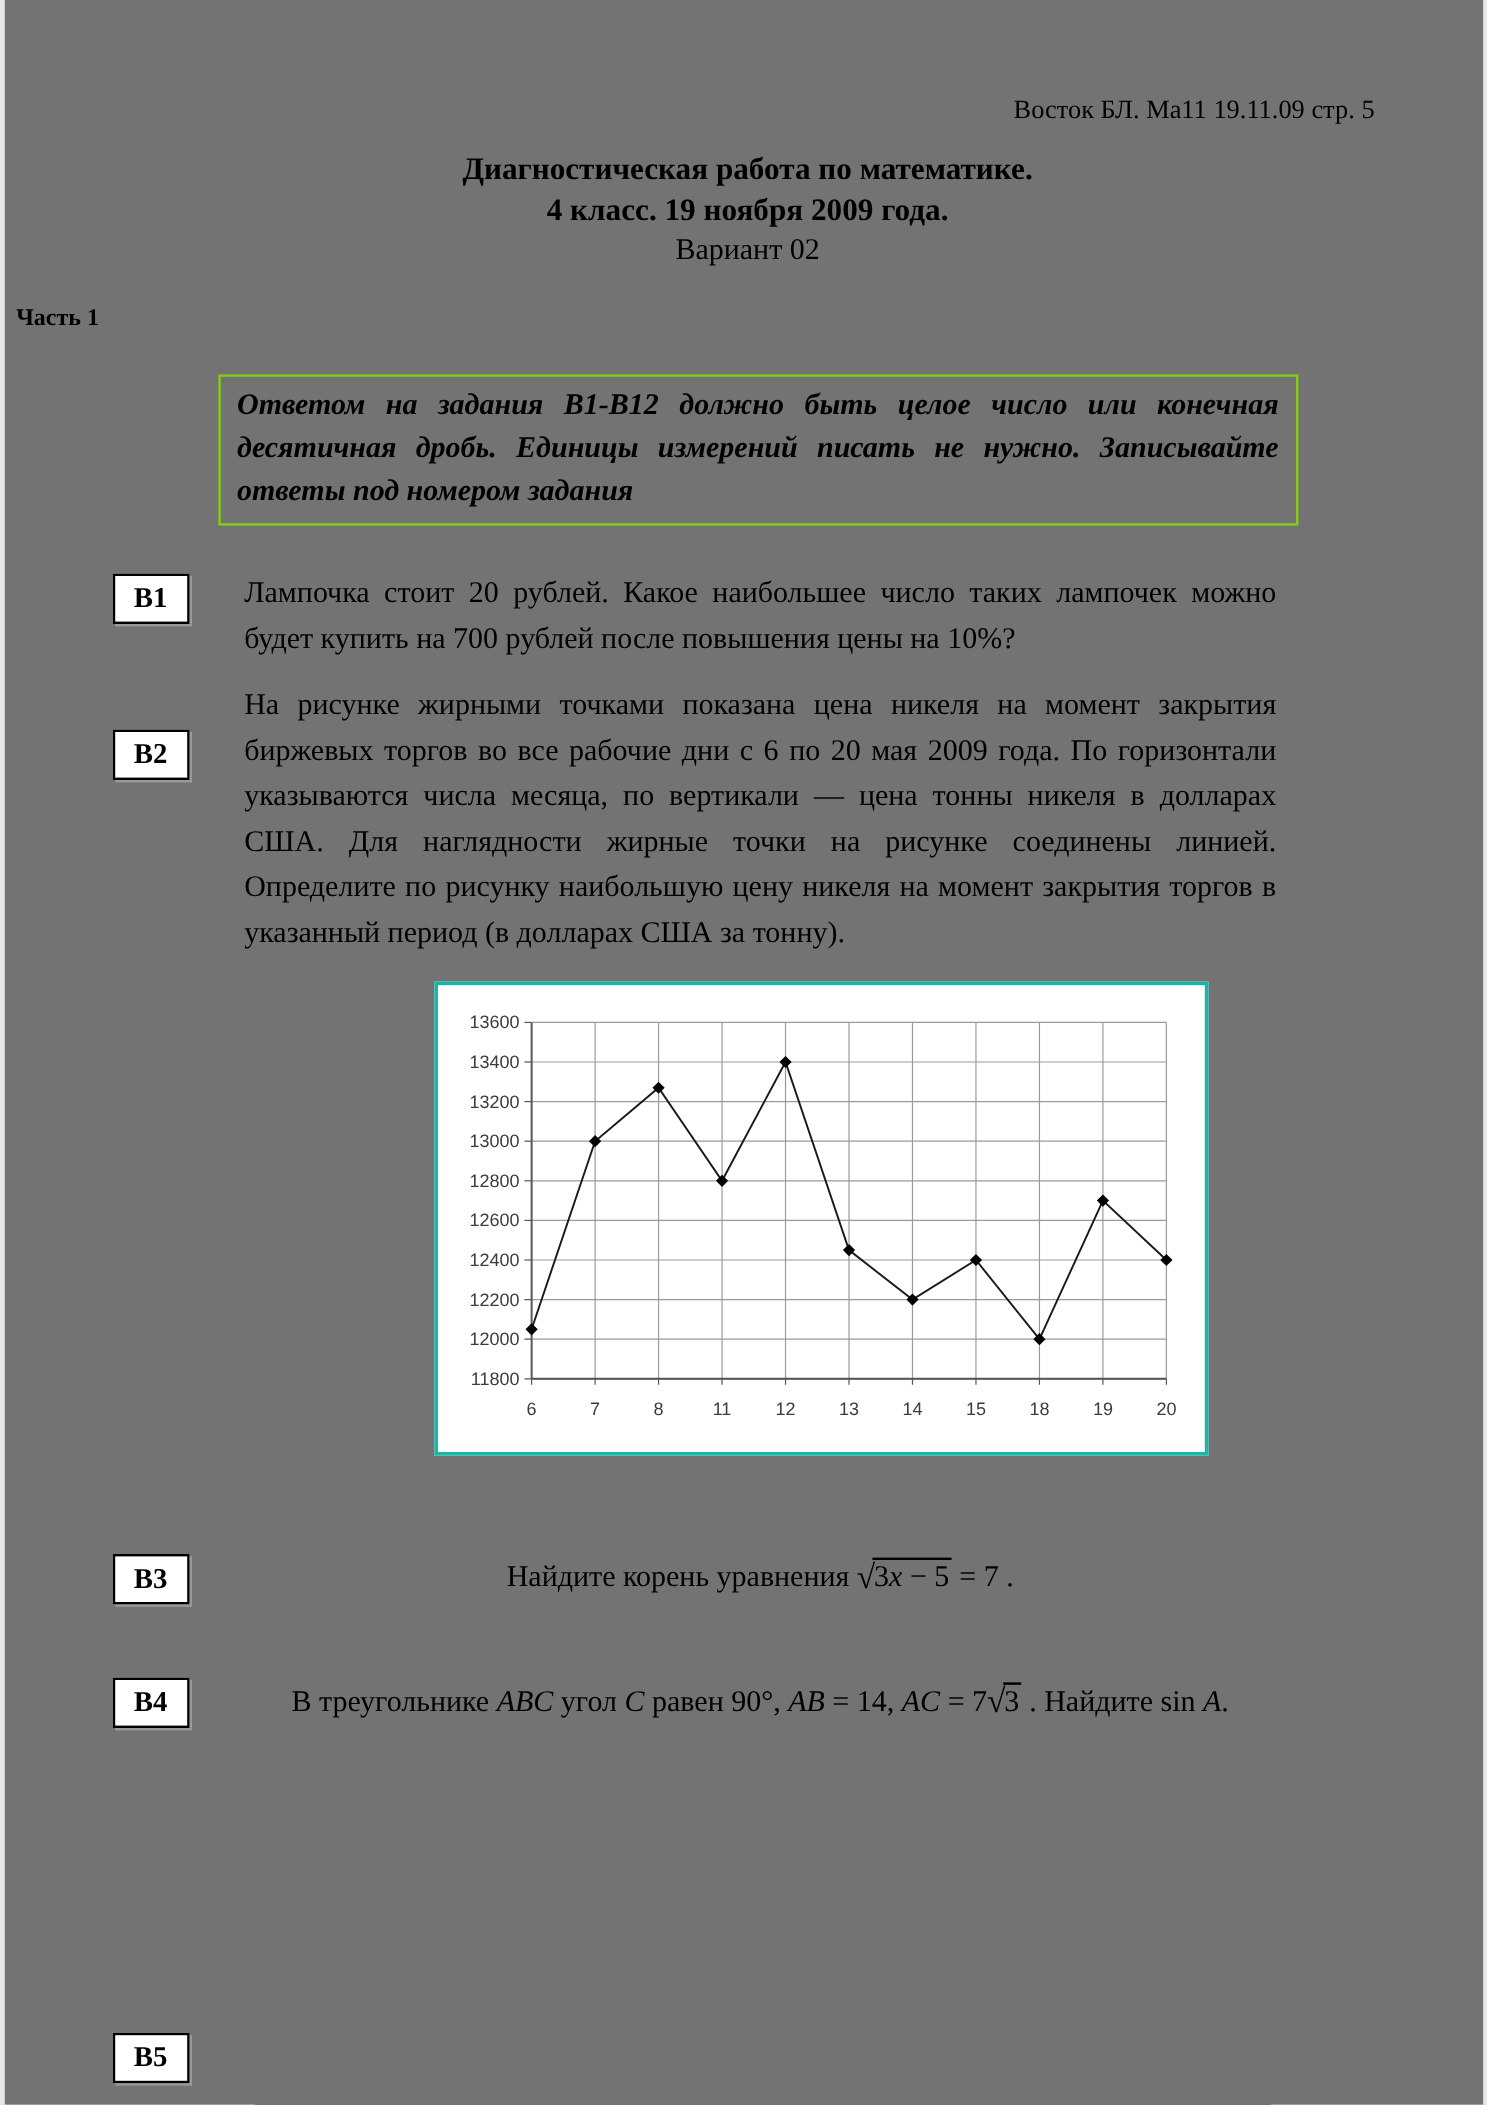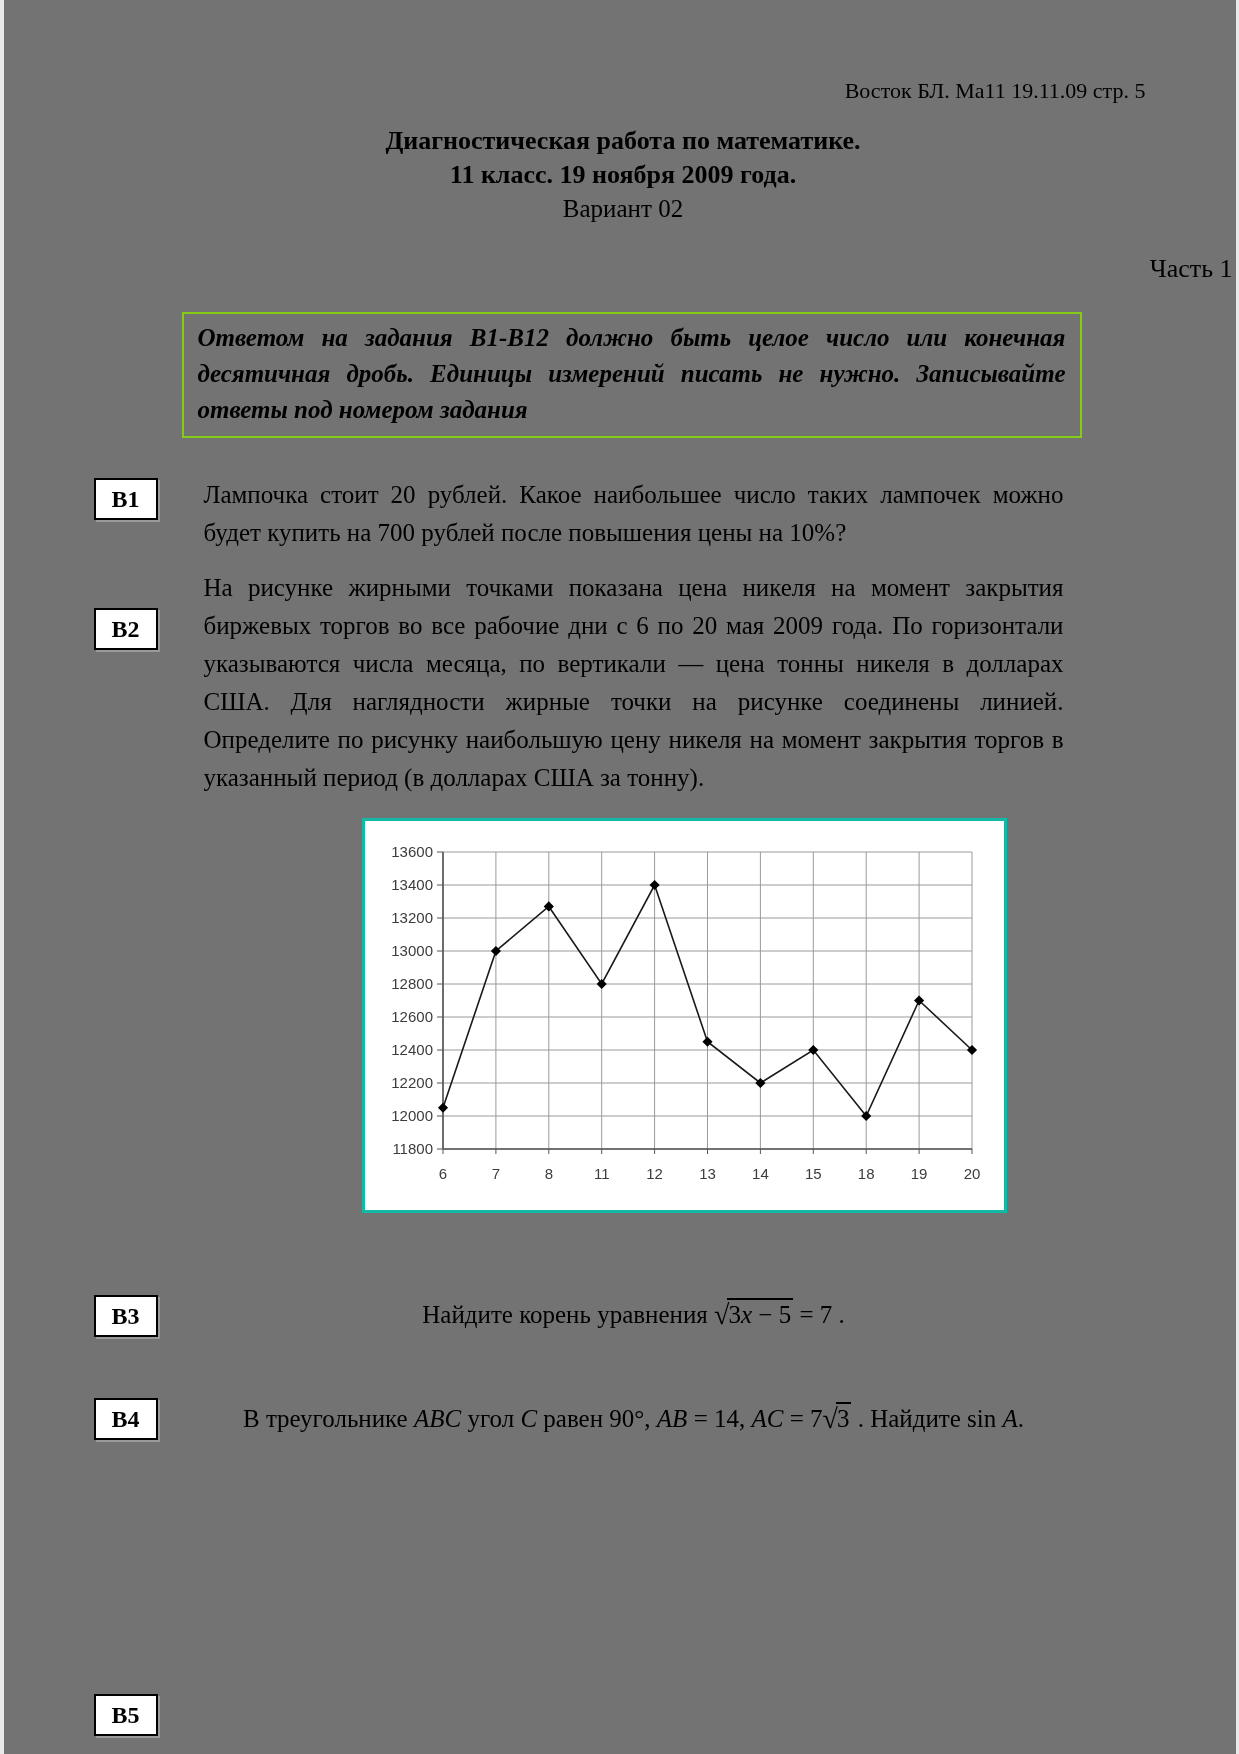--- a/index.html
+++ b/index.html
@@ -11,21 +11,21 @@
   }
   .hdr{
     position:absolute;top:78px;left:0;width:1142px;
     text-align:right;font-size:22px;
   }
   .titles{position:absolute;top:124px;left:10px;width:1219px;text-align:center;line-height:34px;}
   .t-bold{font-weight:bold;font-size:26px;}
   .t-var{font-size:25px;}
   .part{
     position:absolute;top:254px;left:10px;width:1219px;
-    text-align:right;font-weight:normal;font-size:26px;
+    text-align:left;font-weight:bold;font-size:20px;
   }
   .instr{
     position:absolute;top:312px;left:178px;width:900px;box-sizing:border-box;
     border:2px solid #84cc16;padding:6px 14px 8px 14px;
     font-weight:bold;font-style:italic;font-size:25px;line-height:36px;
     text-align:justify;
   }
   .plabel{
     position:absolute;left:90px;width:60px;height:38px;
     border:2px solid #000;box-shadow:2px 2px 0 #9a9a9a;
@@ -47,21 +47,21 @@
 </style>
 </head>
 <body>
 
 <div class="page">
 
   <div class="hdr">Восток БЛ. Ма11 19.11.09 стр. 5</div>
 
   <div class="titles">
     <div class="t-bold">Диагностическая работа по математике.</div>
-    <div class="t-bold">11 класс. 19 ноября 2009 года.</div>
+    <div class="t-bold">4 класс. 19 ноября 2009 года.</div>
     <div class="t-var">Вариант 02</div>
   </div>
 
   <div class="part">Часть 1</div>
 
   <div class="instr">
     <span>Ответом на задания В1-В12 должно быть целое число или конечная десятичная дробь. Единицы измерений писать не нужно. Записывайте ответы под номером задания</span>
   </div>
 
   <div class="plabel" style="top:478px;">

